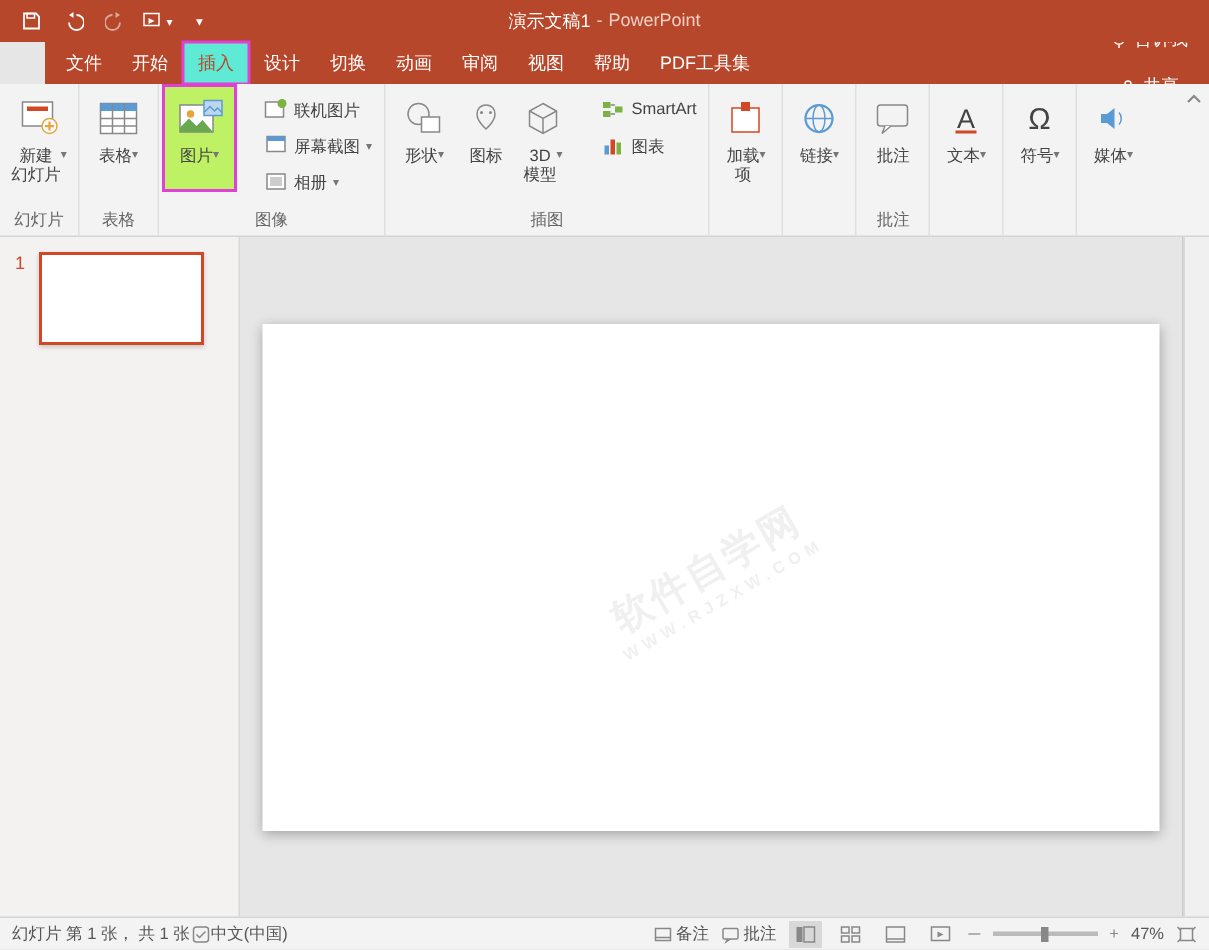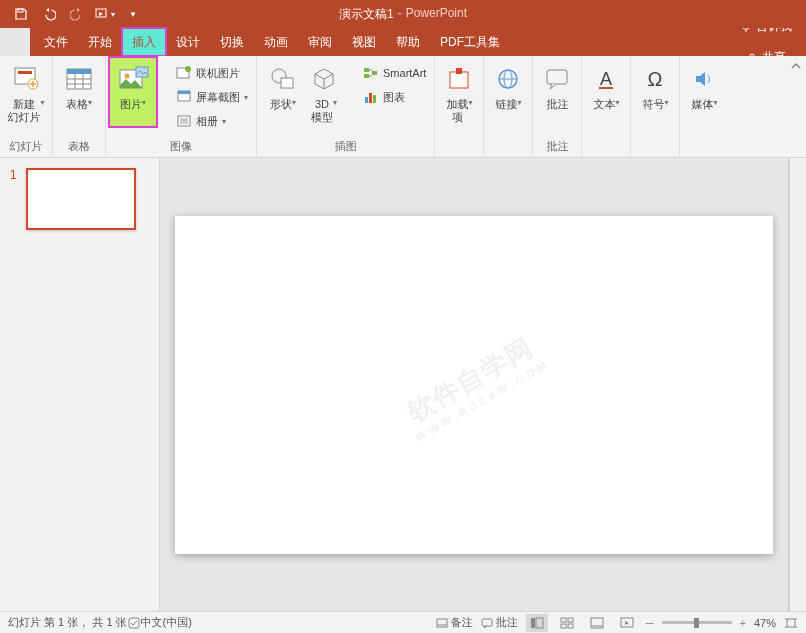--- a/index.html
+++ b/index.html
@@ -229,20 +229,32 @@
             </svg>
           </div>
         <div class="lb">
             <span>形状</span>
             <span class="dd">▾</span>
           </div>
       </div>
       <div class="bigbtn" style="width:38px">
         <div class="ic">
             <svg width="26" height="26">
+              <path d="M13 4c4 0 6 3 6 6 0 5-6 10-6 10s-6-5-6-10c0-3 2-6 6-6z" fill="none" stroke="#888"></path>
+              <circle cx="10" cy="9" r="1" fill="#888"></circle>
+              <circle cx="16" cy="9" r="1" fill="#888"></circle>
+            </svg>
+          </div>
+        <div class="lb">
+            <span>图标</span>
+          </div>
+      </div>
+      <div class="bigbtn" style="width:38px">
+        <div class="ic">
+            <svg width="26" height="26">
               <path d="M13 3l9 5v10l-9 5-9-5V8z" fill="none" stroke="#888"></path>
               <path d="M4 8l9 5 9-5M13 13v10" fill="none" stroke="#888"></path>
             </svg>
           </div>
         <div class="lb">
             <span style="white-space:pre-line">3D
 模型</span>
             <span class="dd">▾</span>
           </div>
       </div>

